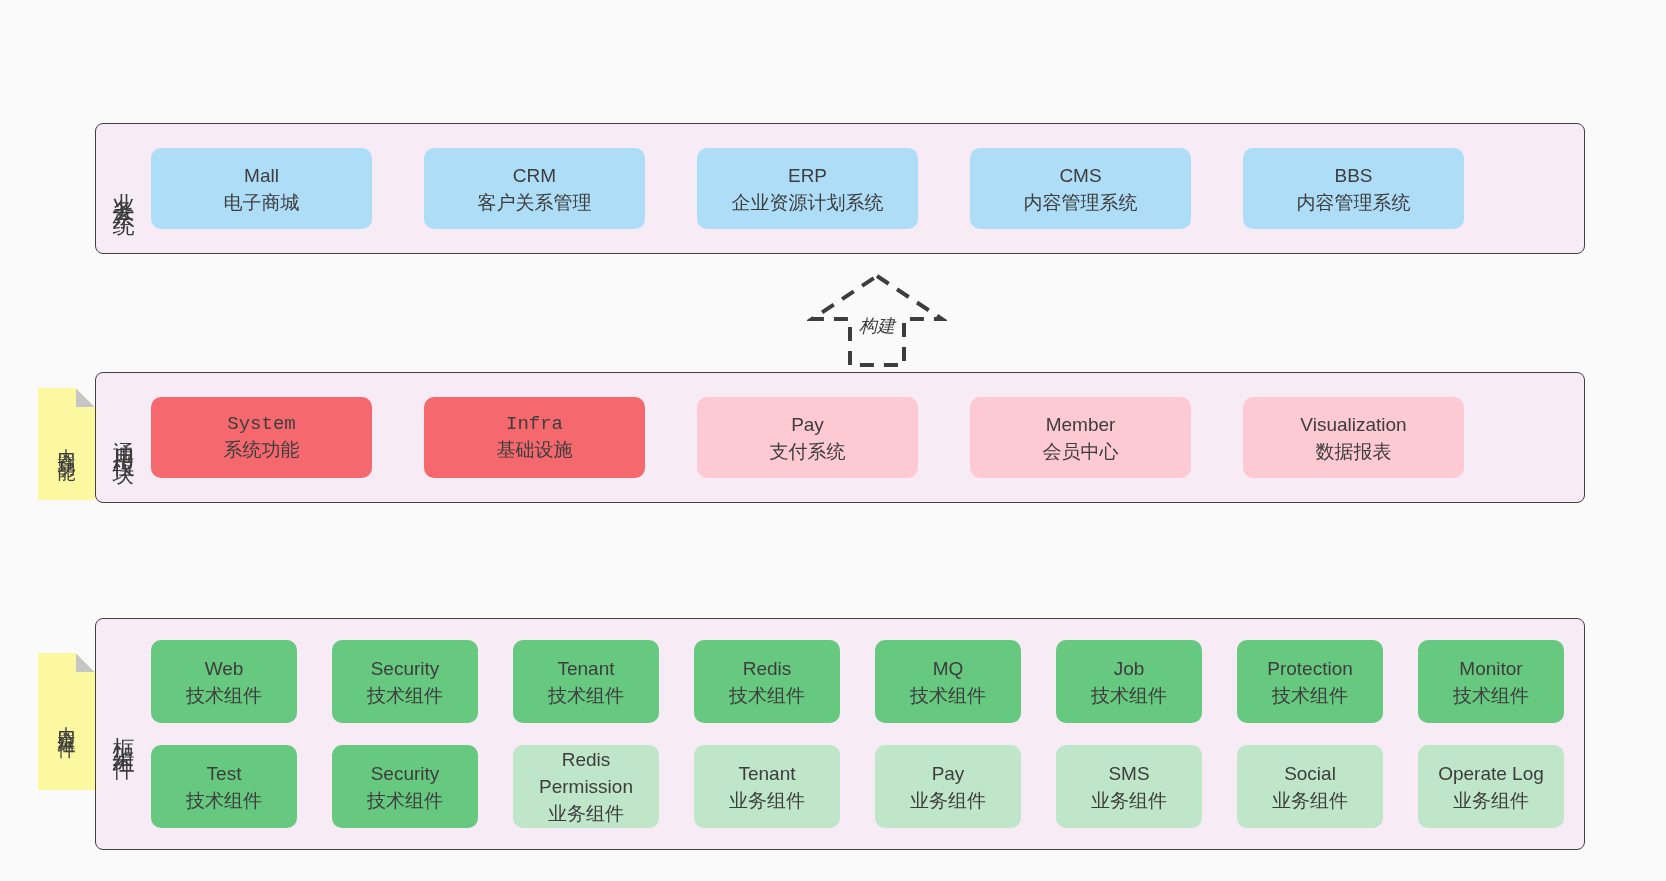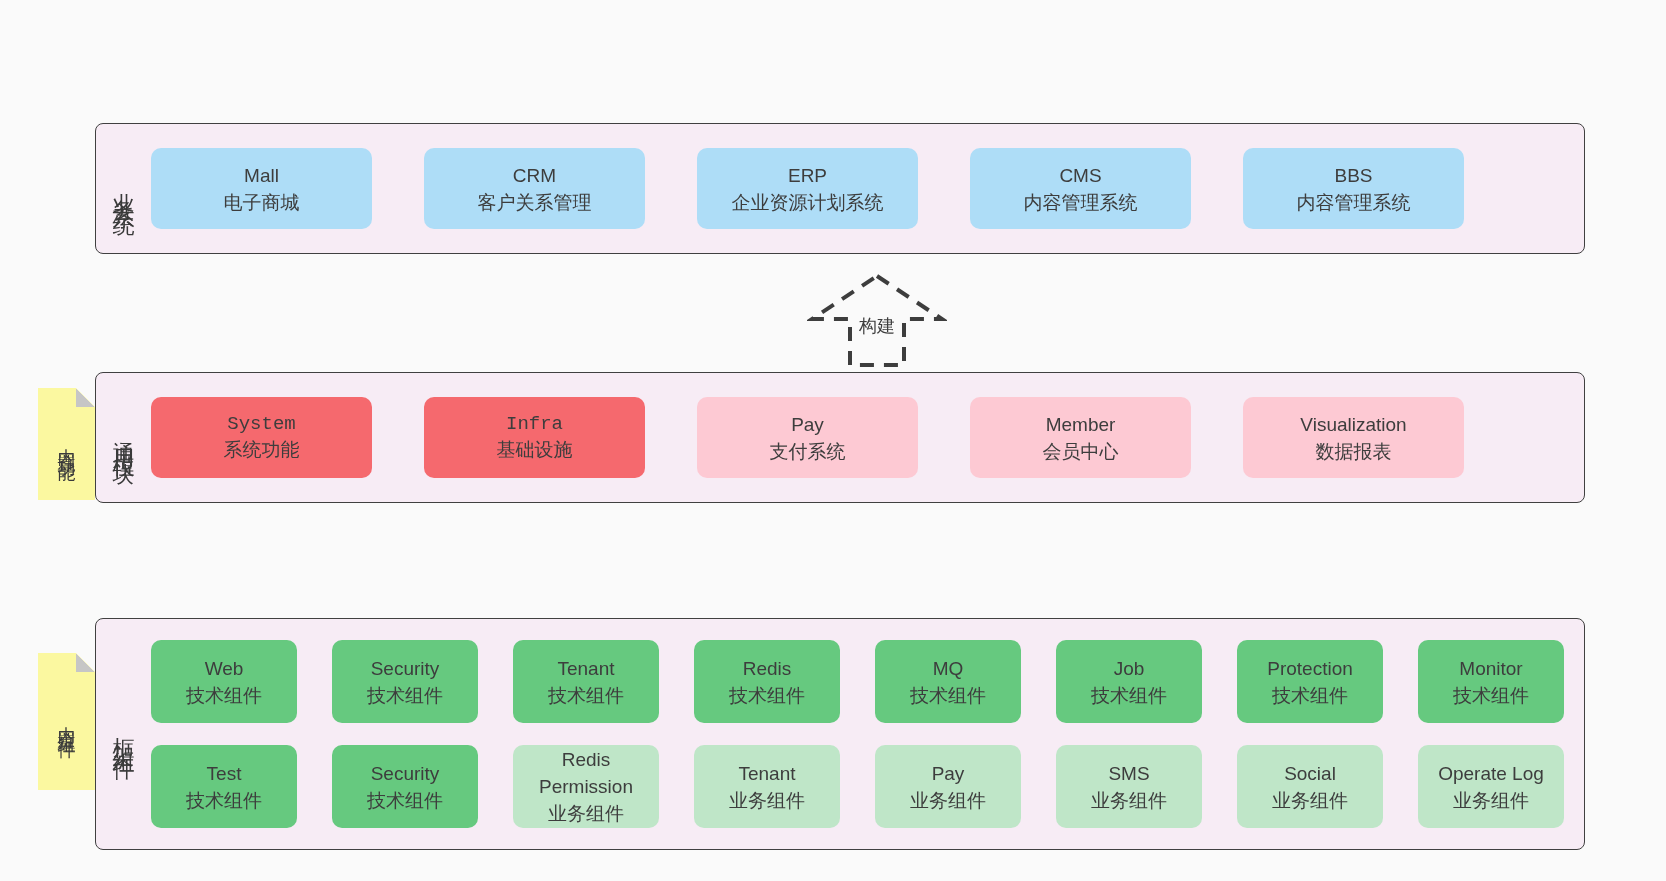--- a/index.html
+++ b/index.html
@@ -28,21 +28,21 @@
   .red   { background:#f5696e;font-family:Liberation Mono, monospace; }
   .pink  { background:#fdc9d3; }
   .gdark { background:#66c97f; }
   .glight{ background:#bfe6c8; }
 
   
   .arrow { position:absolute; width:140px; height:96px; }
   #arrow-build     { left:807px; top:273px; }
   #arrow-implement { left:823px; top:519px; }
   .arrow svg { position:absolute; left:0; top:0; }
-  .arrow-label { position:absolute; left:50%; top:40px; transform:translateX(-50%); background:#fafafa; padding:1px 3px; font-size:18px; color:#3d3d3d; white-space:nowrap; }
+  .arrow-label { position:absolute; left:50%; top:40px; transform:translateX(-50%); background:#fafafa; padding:1px 3px; font-size:18px; color:#3d3d3d; white-space:nowrap;font-style:italic; }
 
   
   .sticky { position:absolute; left:38px; width:57px; background:#fbf8a0; clip-path:polygon(0 0, calc(100% - 19px) 0, 100% 19px, 100% 100%, 0 100%); display:flex; align-items:center; justify-content:center; }
   #sticky-features   { top:388px; height:112px; }
   #sticky-components { top:653px; height:137px; }
   .sticky .fold { position:absolute; top:0; right:0; width:19px; height:19px; background:linear-gradient(45deg,#c6c6c6 49.5%,rgba(0,0,0,0) 50%); }
   .sticky .stxt { writing-mode:vertical-lr; text-orientation:upright; font-size:18px; letter-spacing:5px; color:#3a3a3a; }
 </style>
 </head>
 <body>

